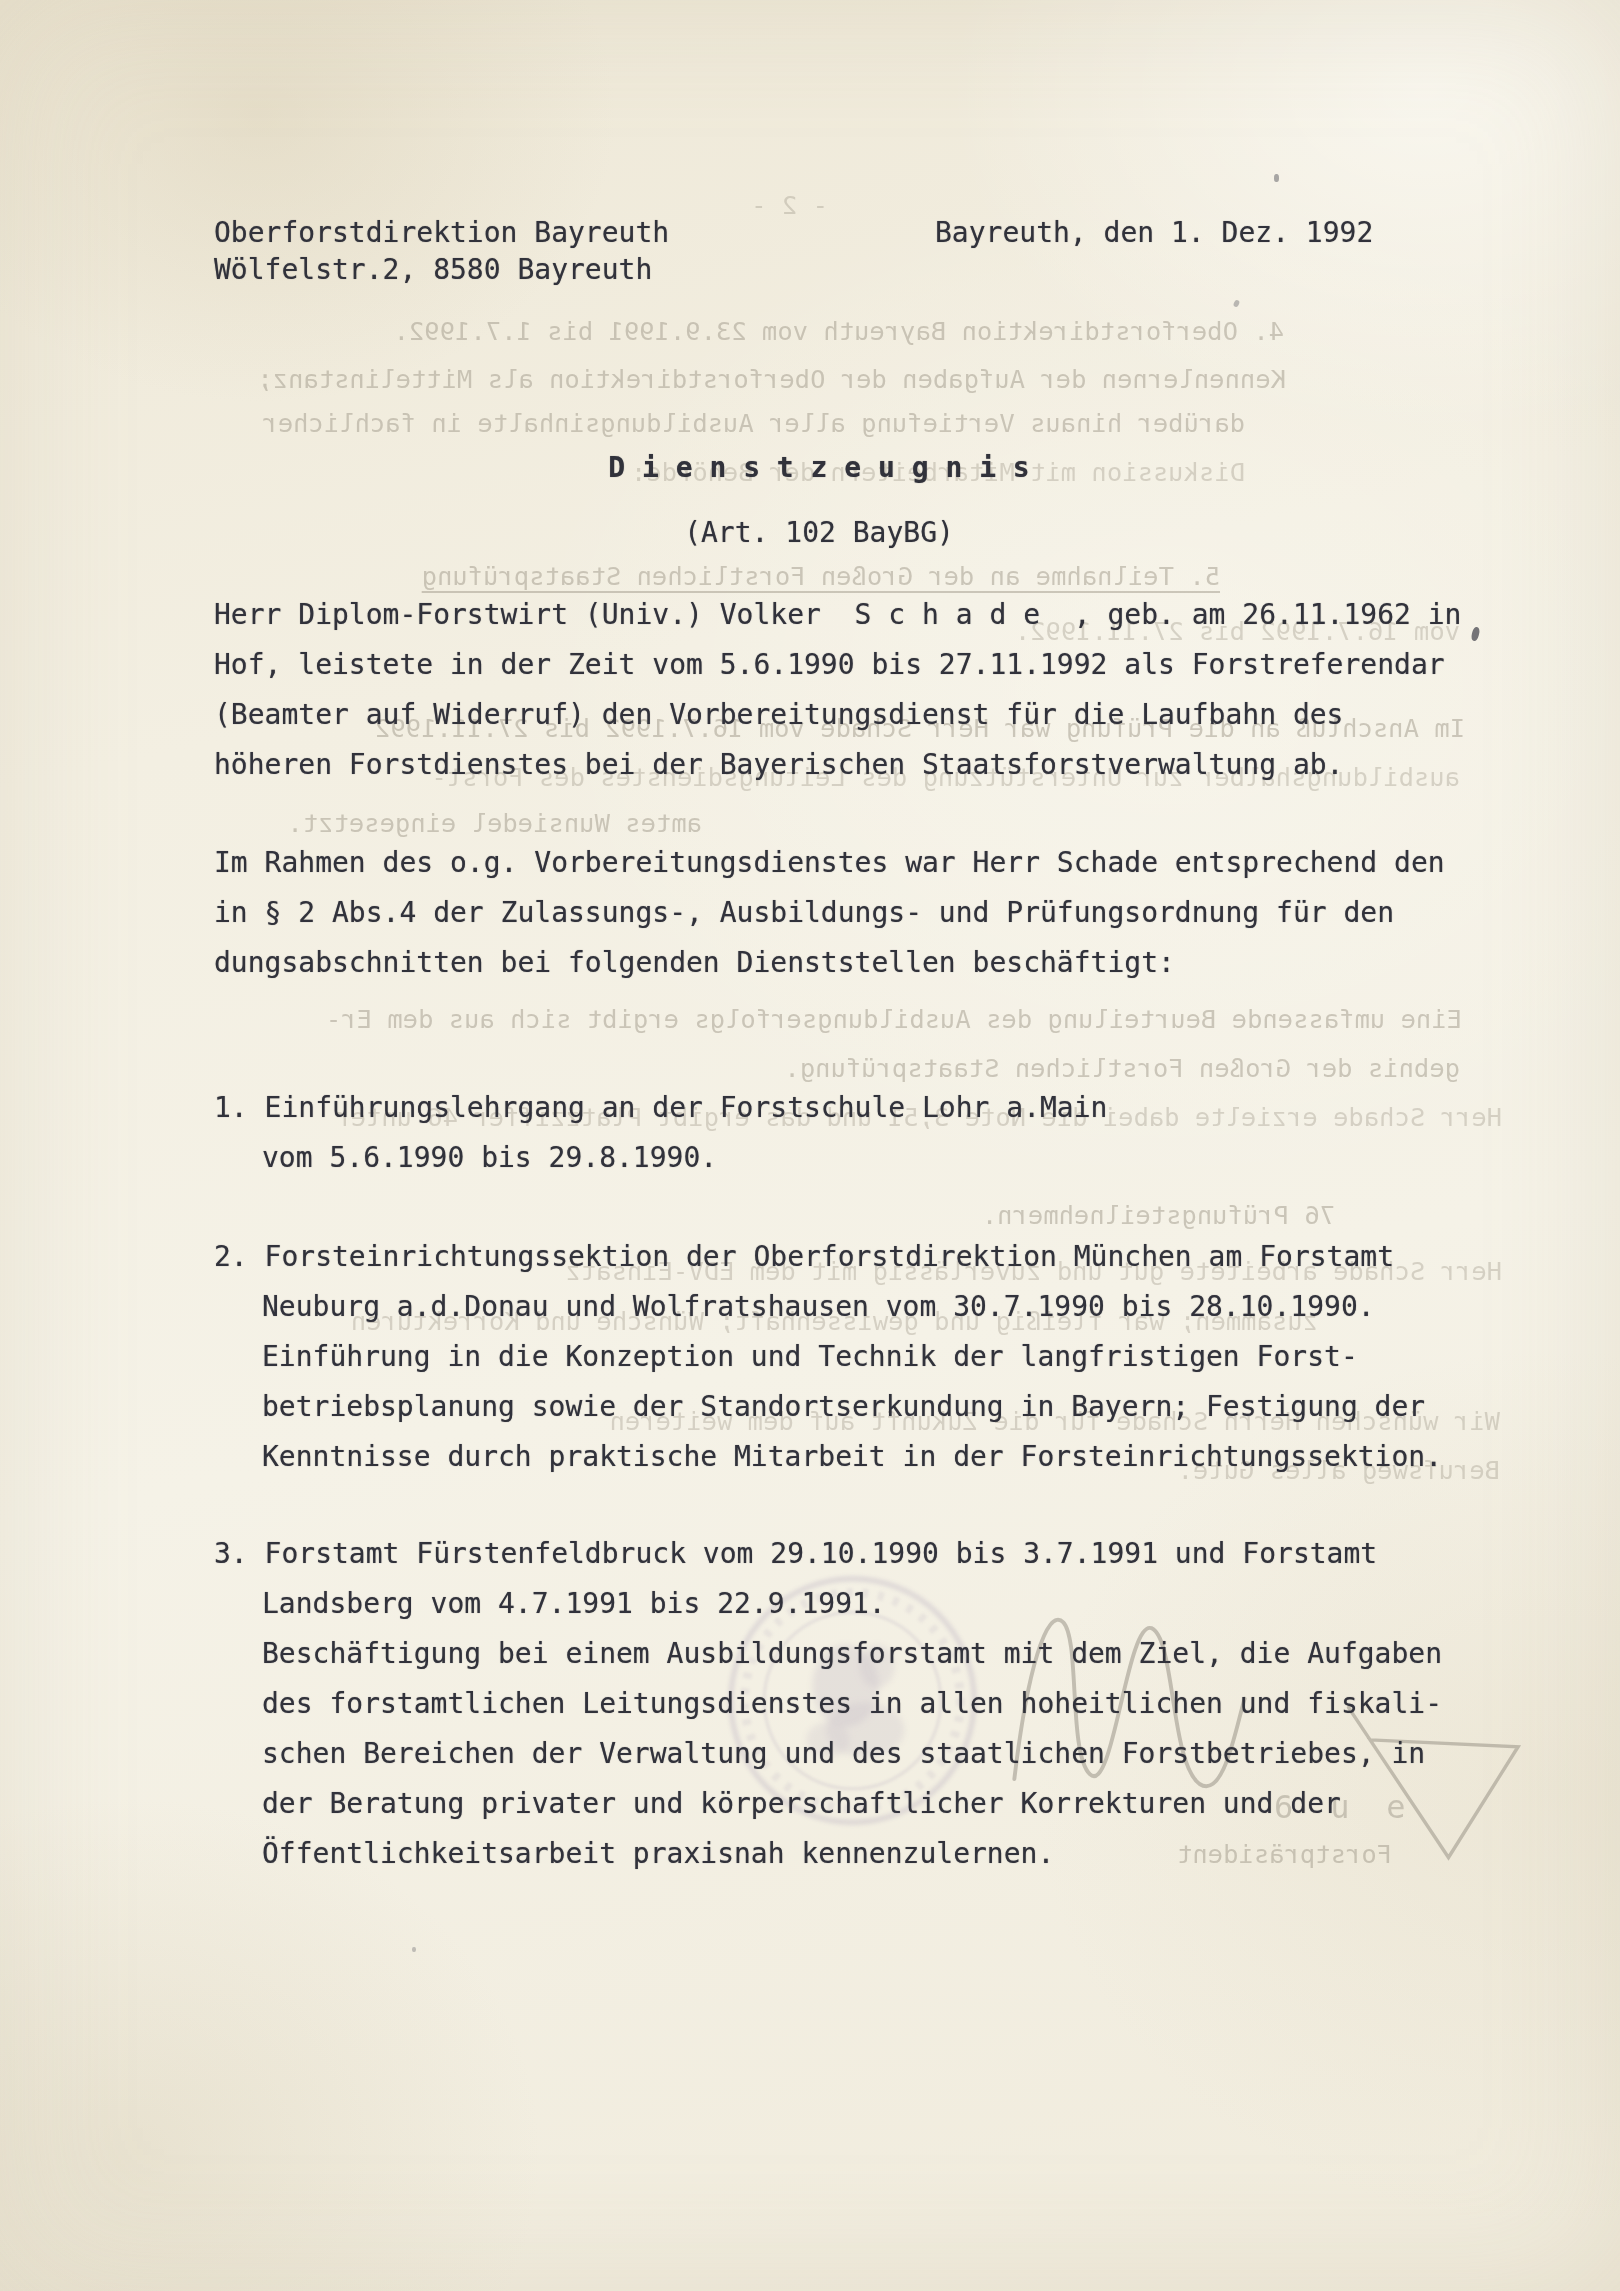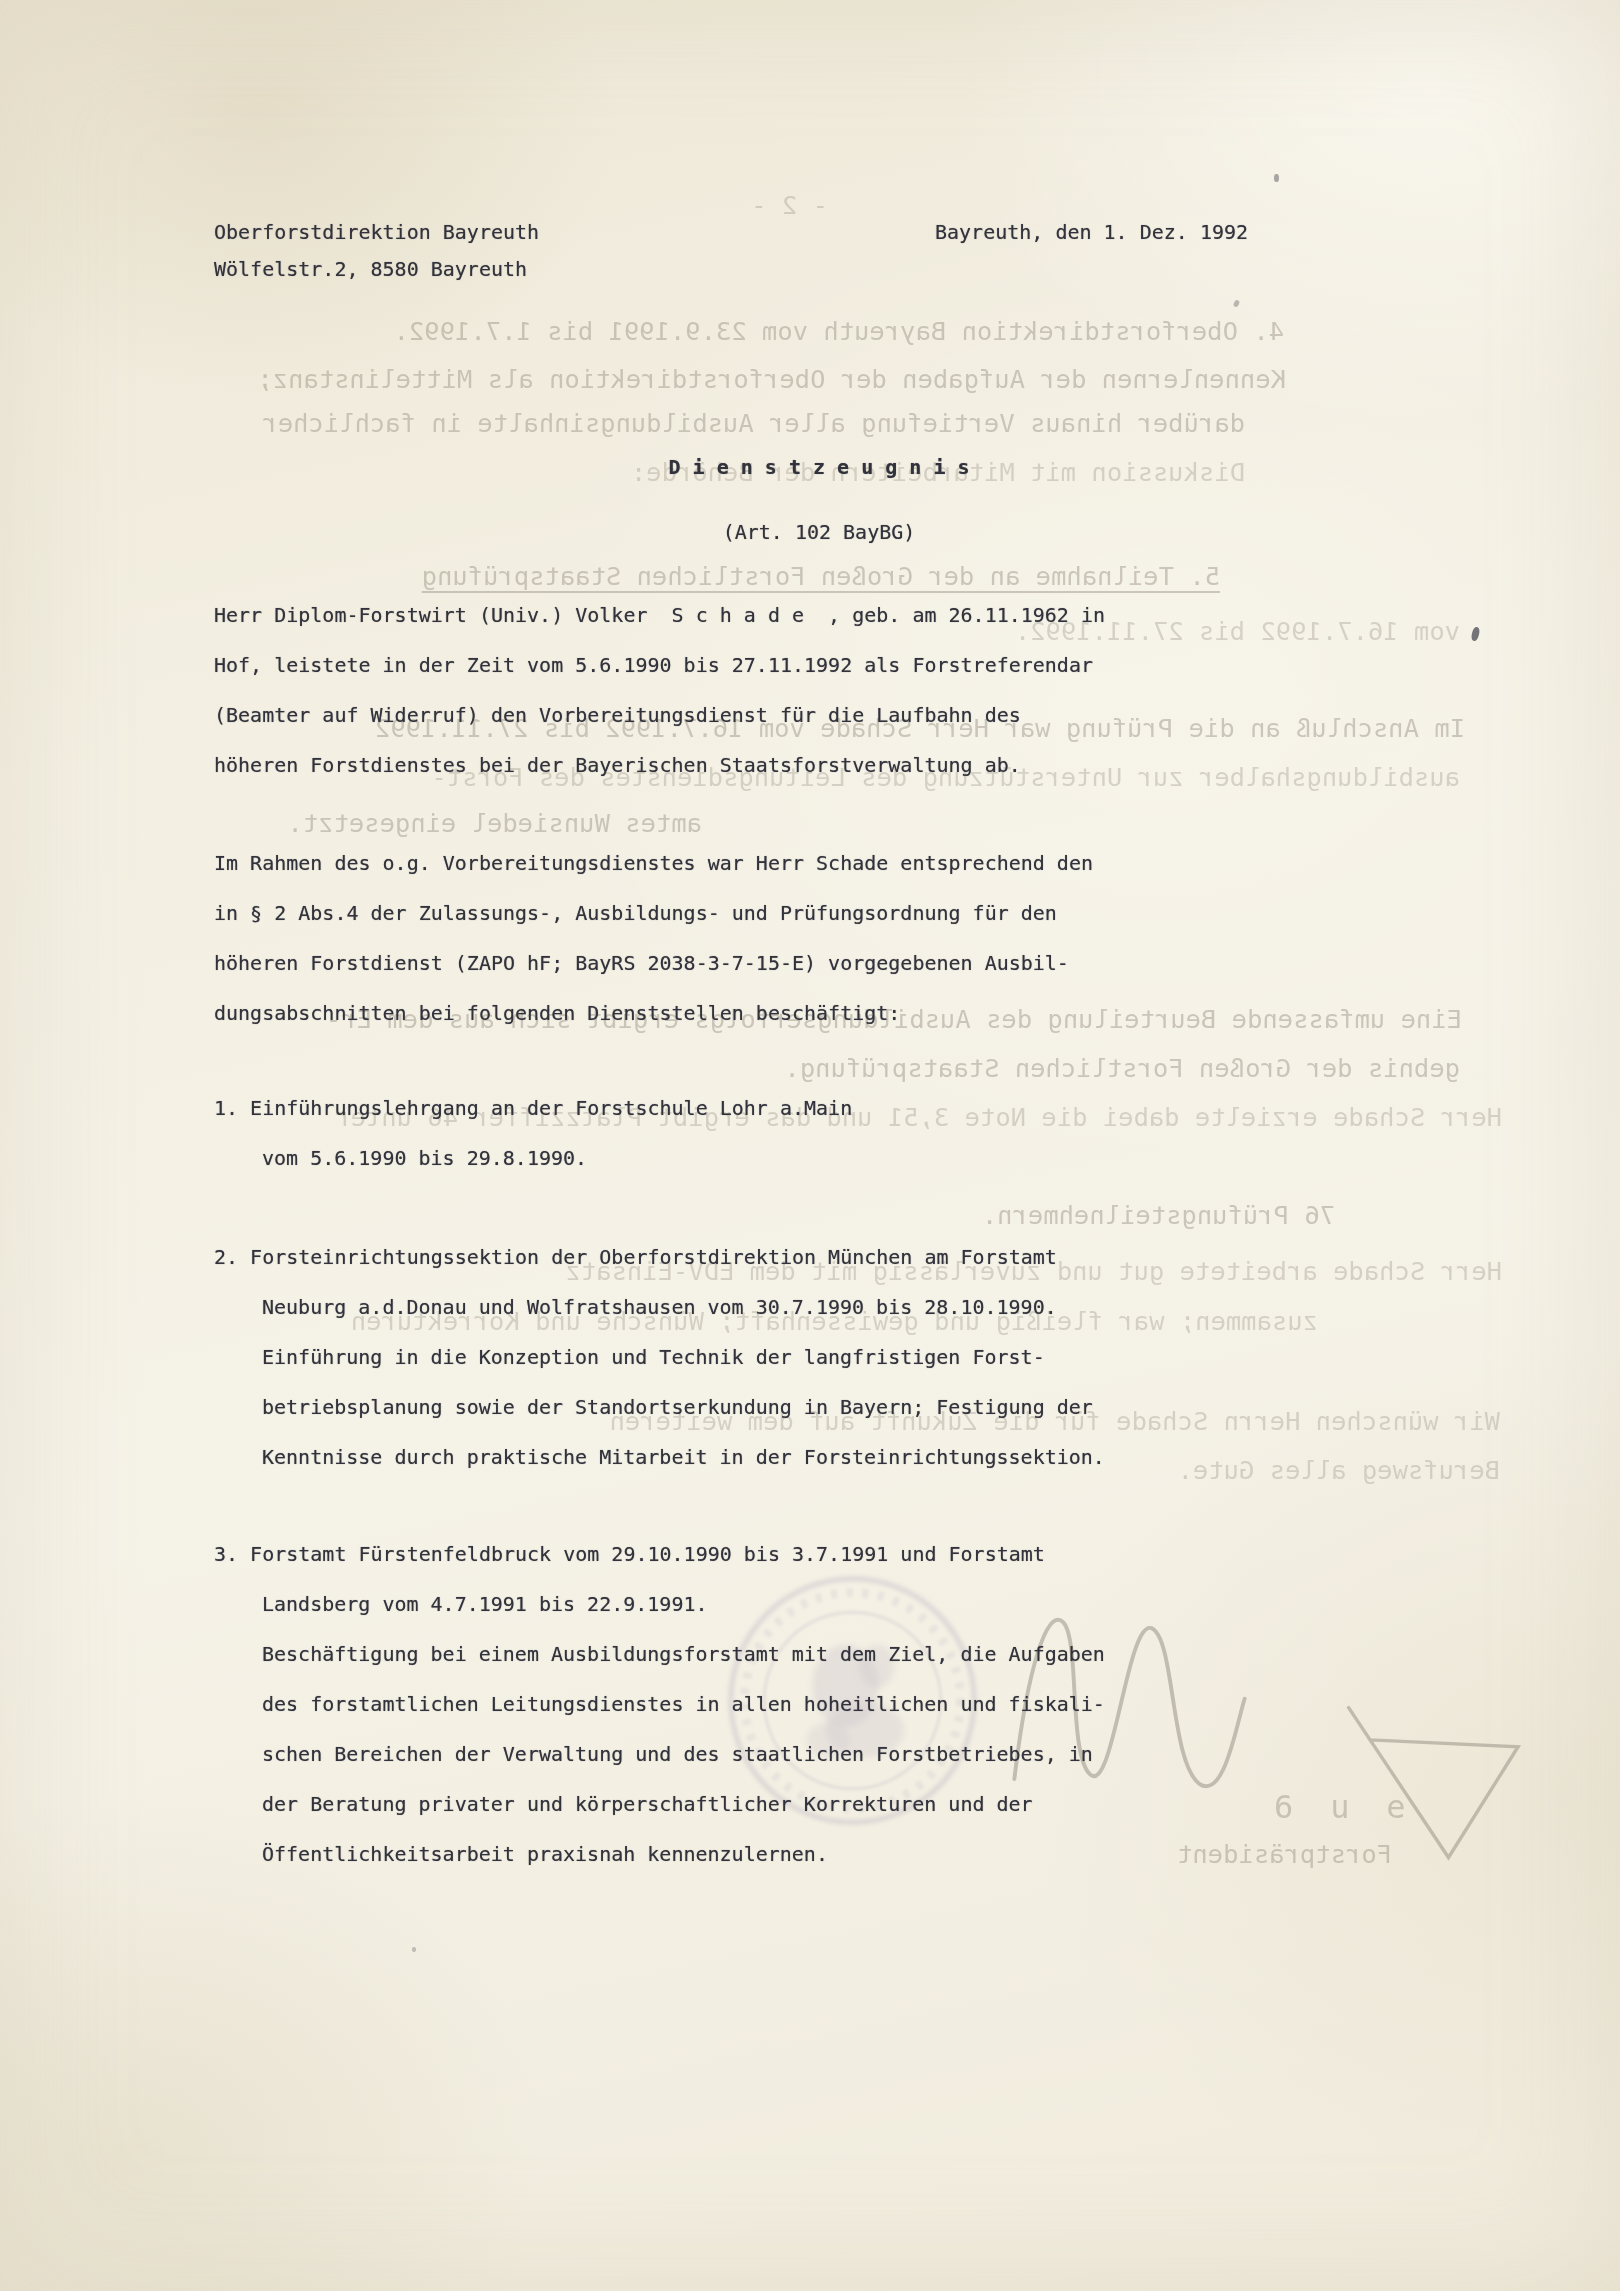--- a/index.html
+++ b/index.html
@@ -8,21 +8,21 @@
   .page{position:absolute;inset:0;width:1620px;height:2292px;
         background:
           radial-gradient(510px 412px at 16% 5%, rgba(213,202,174,.38), rgba(213,202,174,0) 70%),
           radial-gradient(686px 490px at 88% 4%, rgba(255,255,252,.55), rgba(255,255,252,0) 70%),
           radial-gradient(882px 686px at 72% 30%, rgba(255,255,250,.30), rgba(255,255,250,0) 75%),
           radial-gradient(588px 510px at 8% 94%, rgba(208,197,168,.30), rgba(208,197,168,0) 70%),
           radial-gradient(745px 627px at 96% 78%, rgba(221,211,186,.28), rgba(221,211,186,0) 70%),
           linear-gradient(168deg,#eee8d7 0%,#f3efe2 30%,#f5f2e7 58%,#f0ebdc 100%);
         box-shadow:inset 0 0 137px rgba(186,173,143,.22);}
   
-  .content{position:absolute;inset:0;color:#31323b;font-size:20px;
+  .content{position:absolute;inset:0;color:#31323b;font-size:28px;
            text-shadow:0 0 1px rgba(49,50,59,.55);}
   .tblock{position:absolute;left:214px;width:1215px;}
   .tline{line-height:50px;white-space:pre;}
   .tline.hang{padding-left:48px;}
   .hdr{line-height:37px;white-space:pre;}
   .title-line{position:absolute;left:214px;width:1210px;text-align:center;
               font-weight:bold;line-height:33px;white-space:pre;}
   .sub-line{position:absolute;left:214px;width:1210px;text-align:center;
             line-height:33px;white-space:pre;}
   
@@ -105,21 +105,20 @@
 
     <div class="tblock" style="top:590px;">
         <div class="tline">Herr Diplom-Forstwirt (Univ.) Volker  S c h a d e  , geb. am 26.11.1962 in</div>
         <div class="tline">Hof, leistete in der Zeit vom 5.6.1990 bis 27.11.1992 als Forstreferendar</div>
         <div class="tline">(Beamter auf Widerruf) den Vorbereitungsdienst für die Laufbahn des</div>
         <div class="tline">höheren Forstdienstes bei der Bayerischen Staatsforstverwaltung ab.</div>
       </div>
     <div class="tblock" style="top:838px;">
         <div class="tline">Im Rahmen des o.g. Vorbereitungsdienstes war Herr Schade entsprechend den</div>
         <div class="tline">in § 2 Abs.4 der Zulassungs-, Ausbildungs- und Prüfungsordnung für den</div>
-        <div class="tline">höheren Forstdienst (ZAPO hF; BayRS 2038-3-7-15-E) vorgegebenen Ausbil-</div>
         <div class="tline">dungsabschnitten bei folgenden Dienststellen beschäftigt:</div>
       </div>
     <div class="tblock" style="top:1083px;">
         <div class="tline">1. Einführungslehrgang an der Forstschule Lohr a.Main</div>
         <div class="tline hang">vom 5.6.1990 bis 29.8.1990.</div>
       </div>
     <div class="tblock" style="top:1232px;">
         <div class="tline">2. Forsteinrichtungssektion der Oberforstdirektion München am Forstamt</div>
         <div class="tline hang">Neuburg a.d.Donau und Wolfratshausen vom 30.7.1990 bis 28.10.1990.</div>
         <div class="tline hang">Einführung in die Konzeption und Technik der langfristigen Forst-</div>

